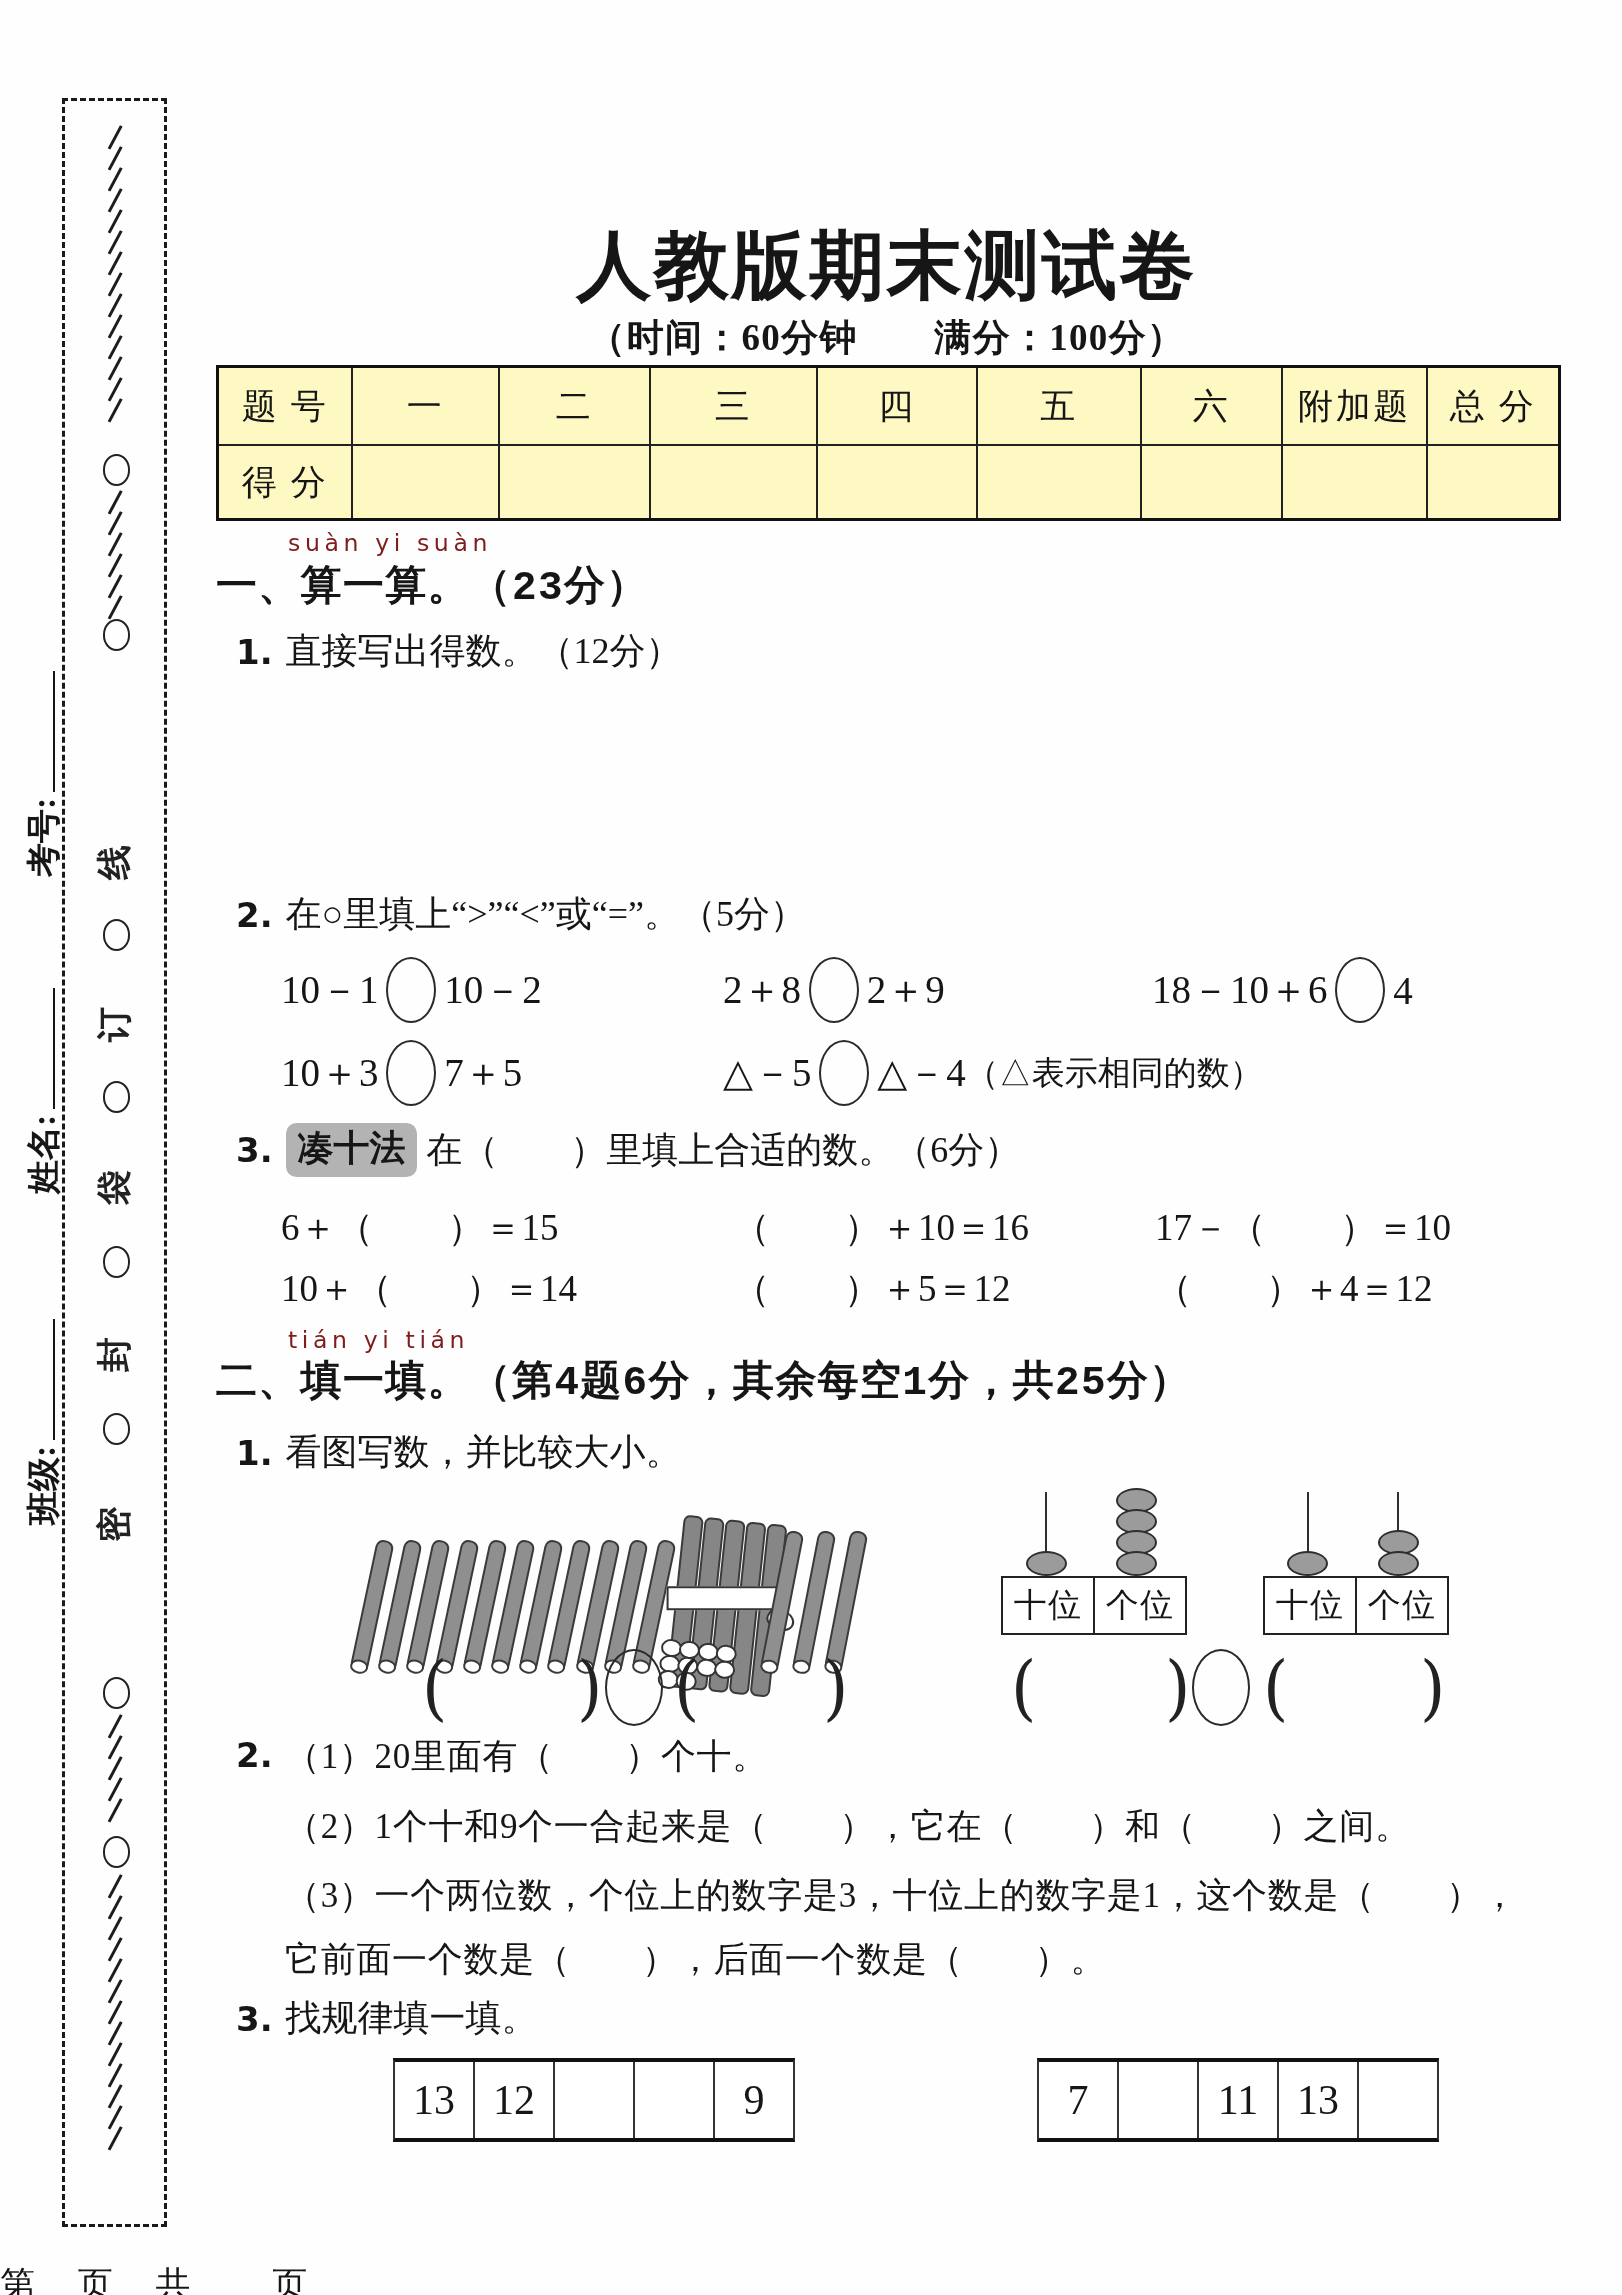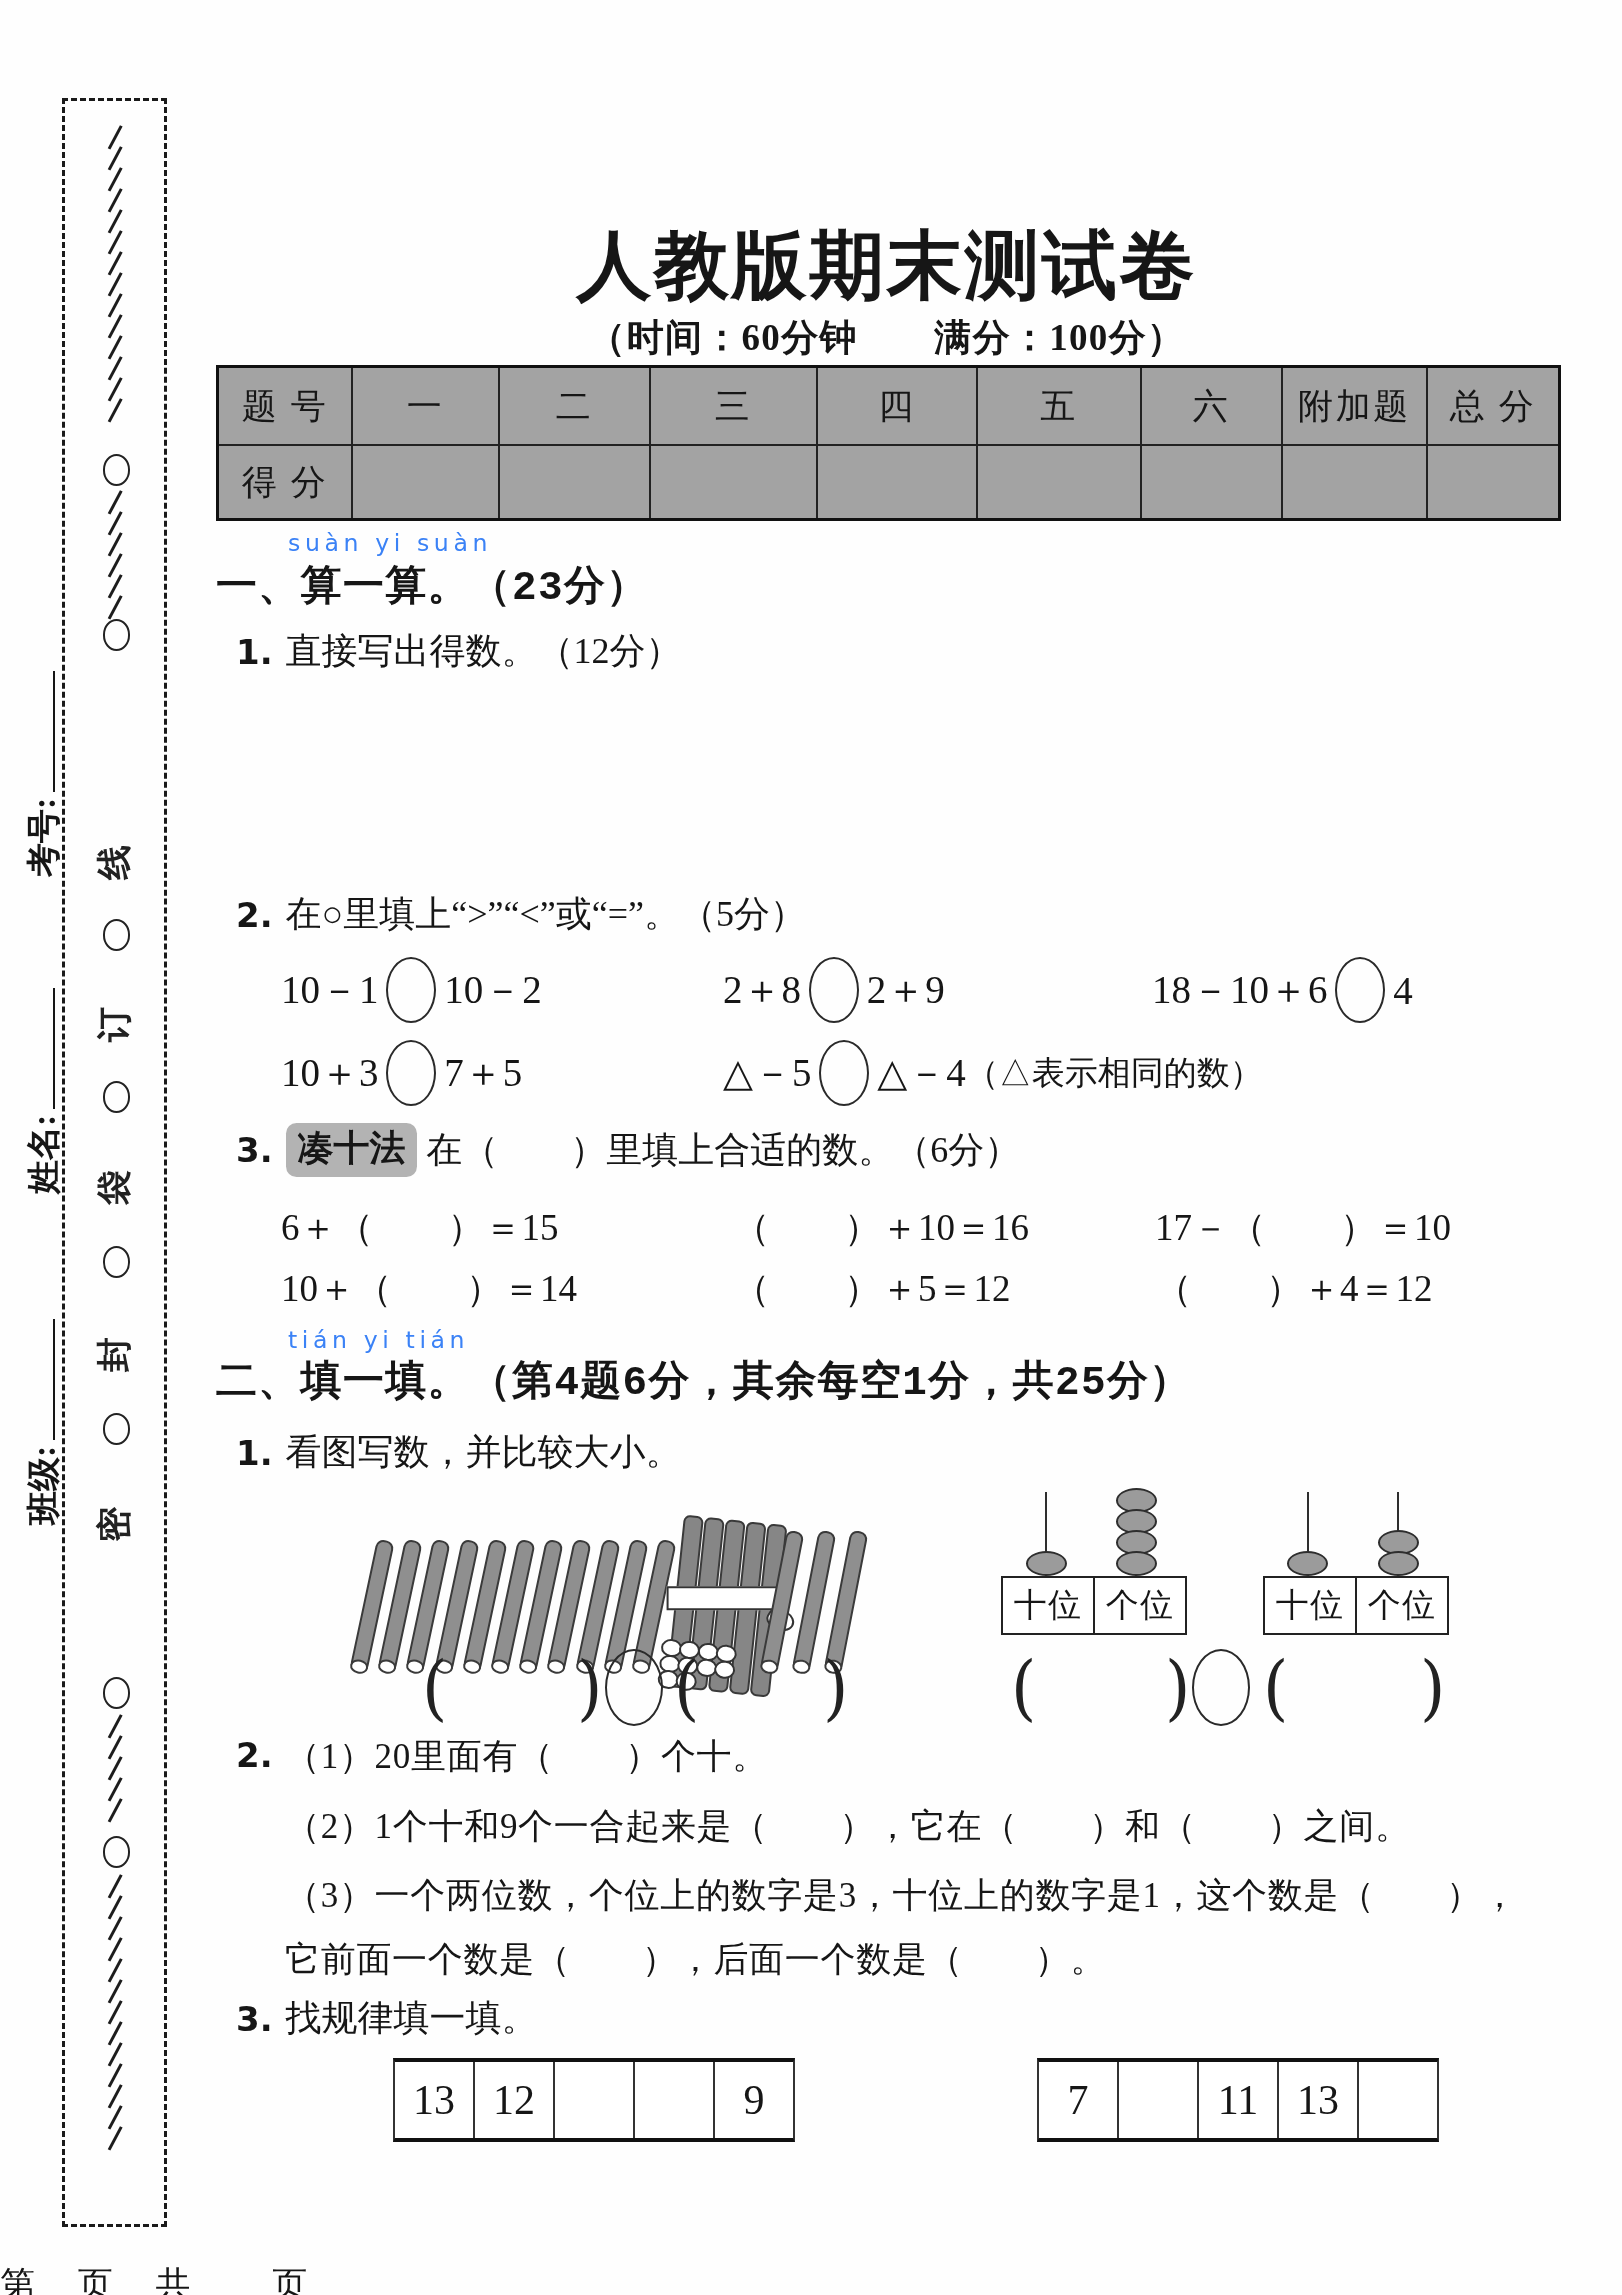--- a/index.html
+++ b/index.html
@@ -23,29 +23,29 @@
 
   
   .center-block{position:absolute;left:167px;right:16.4px;text-align:center;}
   .main-title{top:105px;font-size:89px;font-weight:bold;letter-spacing:2.6px;}
   .sub-title{top:216px;font-size:75px;font-weight:bold;letter-spacing:2.6px;}
   .meta-line{top:313px;font-size:37px;font-weight:bold;letter-spacing:1.3px;}
 
   
   .score-table{position:absolute;left:216px;top:365px;display:grid;
                grid-template-columns:134px 147px 151px 167px 160px 164px 141px 145px 130px;
-               border:3.9px solid #111;background:#a3a3a3;}
+               border:3.9px solid #111;background:#fef9c3;}
   .sc{height:76px;border-right:2px solid #222;border-bottom:2px solid #222;
       display:flex;align-items:center;justify-content:center;font-size:35px;letter-spacing:2.6px;}
   .sc:nth-child(9n){border-right:none;}
   .sc.r2{height:72px;border-bottom:none;}
 
   
   .pinyin{position:absolute;font-family:"DejaVu Sans", sans-serif;font-size:23.6px;
-          letter-spacing:4.6px;color:#3b82f6;}
+          letter-spacing:4.6px;color:#7f1d1d;}
   .sec-head{position:absolute;left:216px;font-size:41px;font-weight:bold;letter-spacing:1.3px;font-family:Liberation Mono, monospace;}
   .q-head{position:absolute;left:236px;font-size:36px;display:flex;align-items:center;}
   .q-num{font-weight:bold;font-family:"DejaVu Sans", sans-serif;margin-right:13px;font-size:34px;}
   .badge{background:#b3b3b3;border-radius:10.5px;padding:1.3px 11.8px 3.9px;font-weight:bold;margin-right:9.2px;}
 
   .calc-grid{position:absolute;left:275px;top:688px;display:grid;
              grid-template-columns:317px 314px 314px 1fr;grid-auto-rows:64px;
              font-size:39px;align-items:center;}
   .cmp-item{position:absolute;display:flex;align-items:center;font-size:39px;height:76px;}
   .cmp-circle{display:inline-block;width:46px;height:62px;border:2px solid #2a2a2a;

